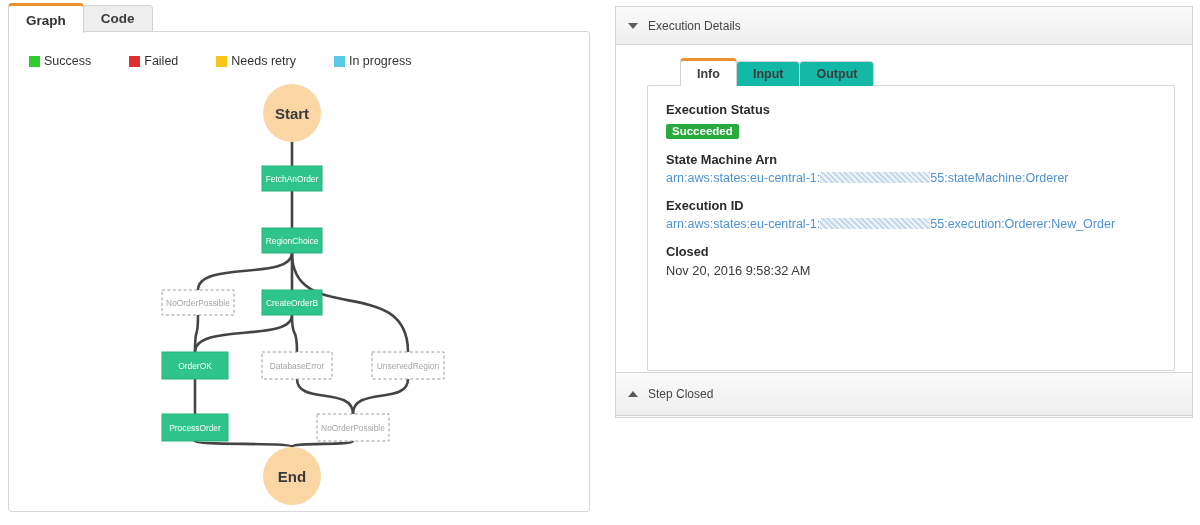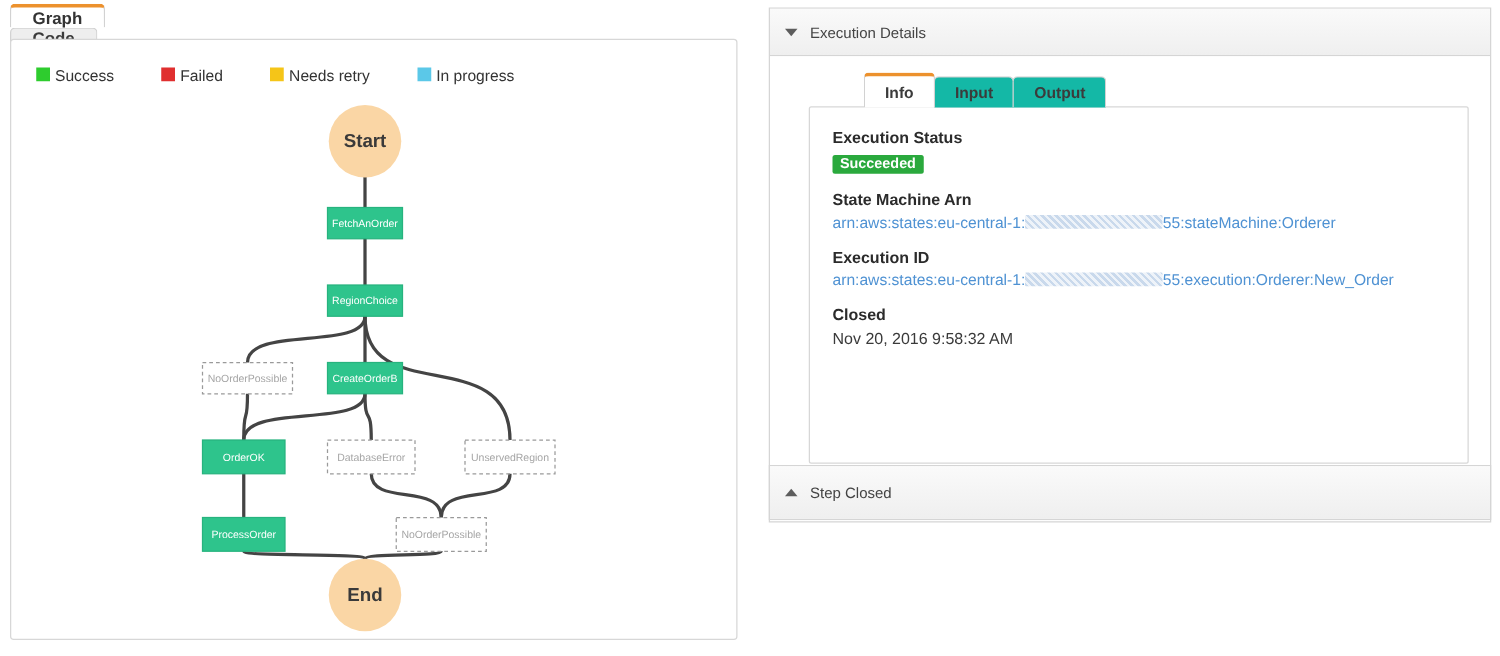--- a/index.html
+++ b/index.html
@@ -8,21 +8,21 @@
     width: 1200px; height: 525px;
     background: #ffffff;
     font-family: "Liberation Sans", sans-serif;
     -webkit-font-smoothing: antialiased;
   }
   #root { position: relative; width: 1200px; height: 525px; overflow: hidden; }
 
   
   #left-pane { position: absolute; left: 8px; top: 0; width: 582px; height: 516px; }
 
-  .tabstrip { position: absolute; left: 0; top: 3px; height: 30px; display: flex; align-items: flex-start; flex-direction: column; }
+  .tabstrip { position: absolute; left: 0; top: 3px; height: 30px; display: flex; align-items: center; }
   .tab {
     height: 27px; padding: 0 17px;
     display: flex; align-items: center; justify-content: center;
     font-size: 13.5px; color: #3b3b3b; font-weight: 700;
     border: 1px solid #d2d2d2; border-bottom: none;
     border-radius: 4px 4px 0 0;
     background: #eeeeee; margin-right: -1px; position: relative;
   }
   .tab.active {
     background: #ffffff; color: #333; z-index: 4;
@@ -30,21 +30,21 @@
   }
 
   .graph-card {
     position: absolute; left: 0; top: 31px;
     width: 582px; height: 481px;
     background: #ffffff; border: 1px solid #d7d7d7; border-radius: 3px;
     z-index: 2;
   }
 
   .legend { position: absolute; left: 20px; top: 22px; display: flex; align-items: center; }
-  .legend-item { display: flex; align-items: flex-start; margin-right: 38px; }
+  .legend-item { display: flex; align-items: center; margin-right: 38px; }
   .legend-sw { width: 11px; height: 11px; margin-right: 4px; display: inline-block; }
   .legend-lbl { font-size: 12.5px; color: #333333; white-space: nowrap; }
 
   #graph-svg { position: absolute; left: 0; top: 0; width: 582px; height: 481px; }
 
   .node-rect-ok { fill: #2ec48c; stroke: #27b37e; stroke-width: 1; }
   .node-rect-dash { fill: #ffffff; stroke: #9a9a9a; stroke-width: 1; stroke-dasharray: 3 2.4; }
   .node-circle { fill: #fad6a5; stroke: none; }
   .node-label-light { fill: #ffffff; font-size: 8.4px; font-family: "Liberation Sans", sans-serif; text-anchor: middle; dominant-baseline: central; }
   .node-label-dim { fill: #a5a5a5; font-size: 8.4px; font-family: "Liberation Sans", sans-serif; text-anchor: middle; dominant-baseline: central; }
@@ -60,21 +60,21 @@
     background: linear-gradient(to bottom, #fafafa 0%, #efefef 100%);
     border-bottom: 1px solid #d5d5d5;
   }
   .caret { width: 0; height: 0; margin-right: 10px; }
   .caret.down { border-left: 5px solid transparent; border-right: 5px solid transparent; border-top: 6px solid #5d5d5d; }
   .caret.up { border-left: 5px solid transparent; border-right: 5px solid transparent; border-bottom: 6px solid #5d5d5d; }
   .panel-title { font-size: 12px; color: #444444; }
 
   .panel-body { background: #ffffff; padding: 13px 0 0 0; position: relative; height: 338px; }
 
-  .subtabs { position: absolute; left: 35px; top: 13px; display: flex; align-items: flex-end; z-index: 3; padding-left: 40px; }
+  .subtabs { position: absolute; left: 24px; top: 13px; display: flex; align-items: flex-end; z-index: 3; padding-left: 40px; }
   .subtab {
     height: 25px; padding: 0 16px; display: flex; align-items: center; justify-content: center;
     font-size: 12.5px; font-weight: 700; color: #3b3b3b;
     border: 1px solid #d2d2d2; border-bottom: none; border-radius: 4px 4px 0 0;
     background: #14b8a6; margin-right: -1px;
   }
   .subtab.active { background: #ffffff; border-top: 3px solid #ec912d; height: 28px; padding-top: 1px; z-index: 4; }
 
   .info-box {
     position: absolute; left: 31px; top: 40px; right: 17px; bottom: 12px;

